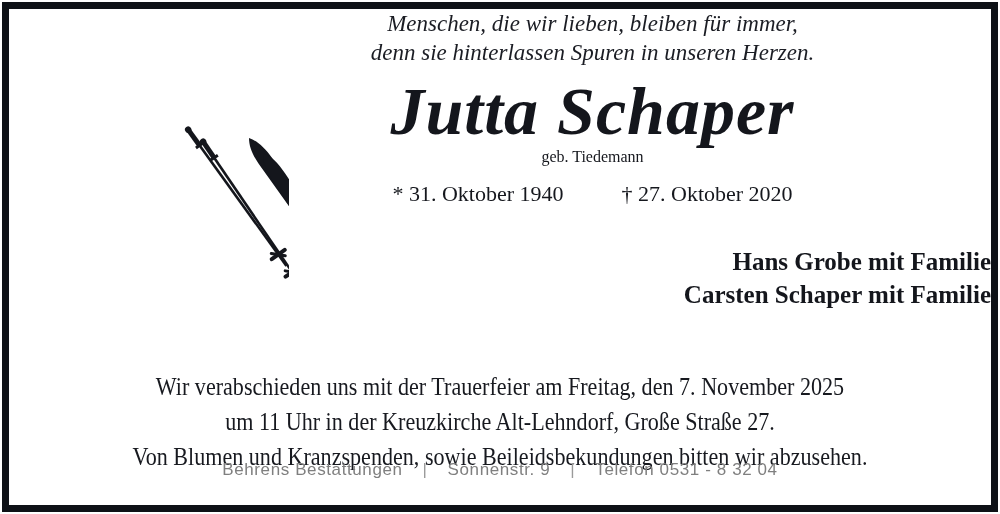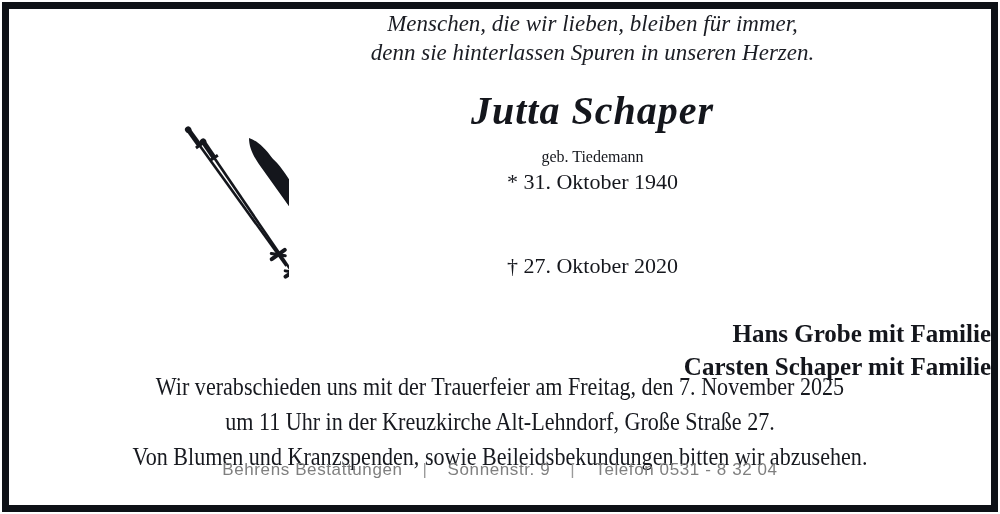--- a/index.html
+++ b/index.html
@@ -38,39 +38,39 @@
     text-align: center;
   }
   .verse {
     font-style: italic;
     font-size: 23px;
     line-height: 29px;
     color: #1b1d24;
   }
   .deceased-name {
     margin-top: 12px;
-    font-size: 40px;
+    font-size: 68px;
     line-height: 64px;
     font-weight: bold;
     font-style: italic;
     color: #14161c;
     letter-spacing: 1px;
   }
   .maiden-name {
     font-size: 16px;
     line-height: 24px;
     margin-top: 2px;
   }
   .dates {
+    margin-top: 12px;
     font-size: 22px;
     line-height: 26px;
     display: flex;
     justify-content: center;
     gap: 58px;
-    flex-direction: column;
   }
   .mourners {
     margin-top: 38px;
     font-size: 25px;
     line-height: 33px;
     font-weight: bold;
     color: #14161c;
     text-align: right;
   }
   

